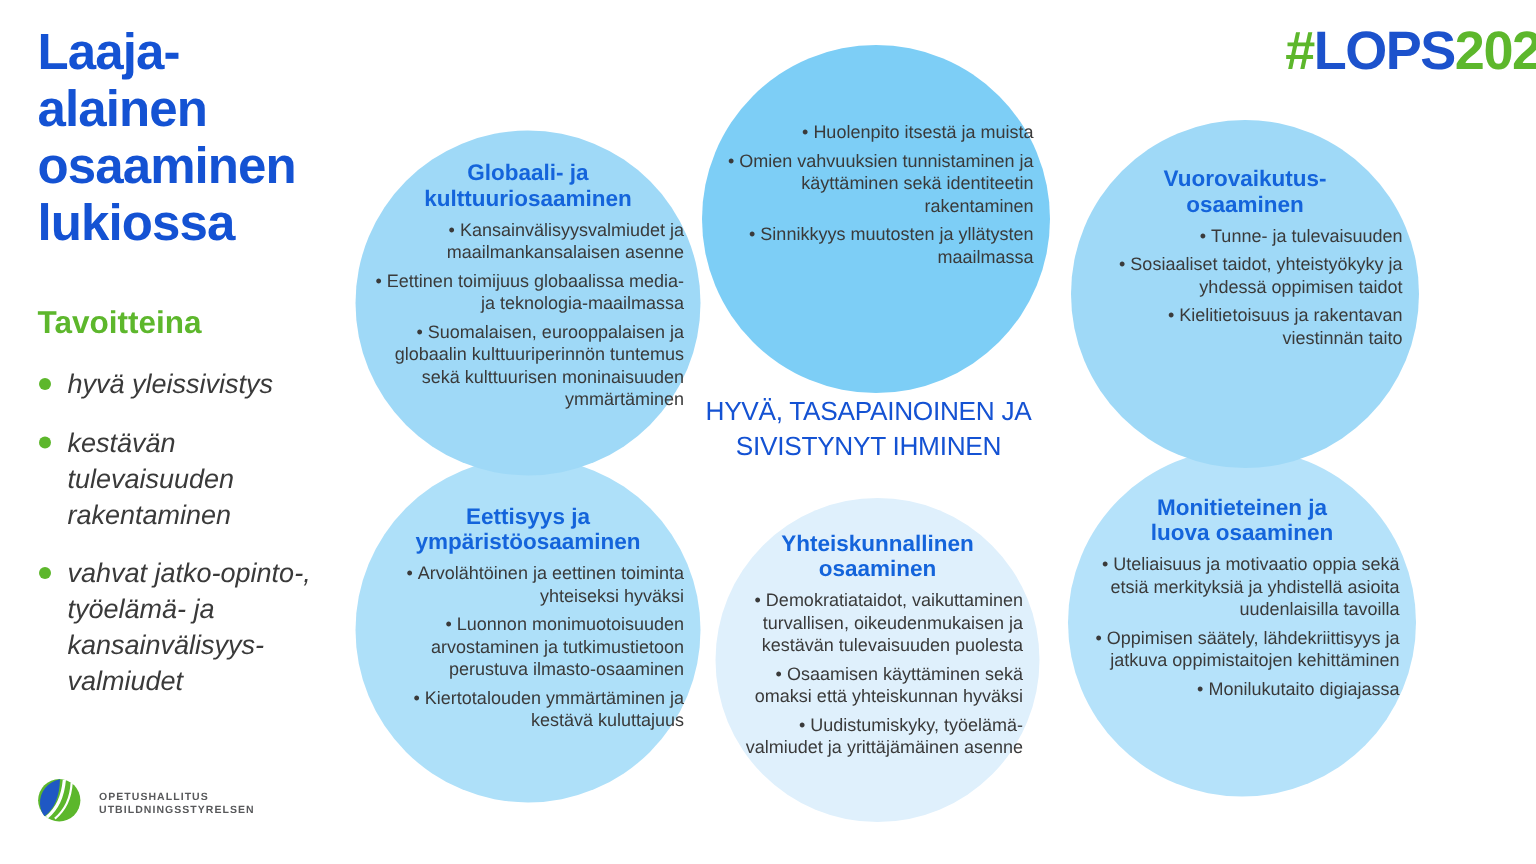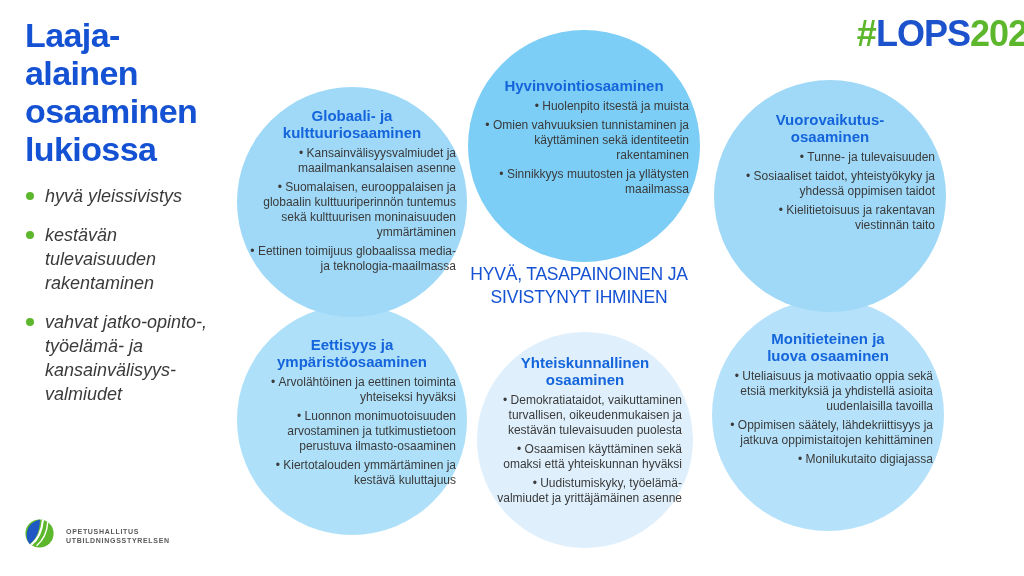--- a/index.html
+++ b/index.html
@@ -73,20 +73,21 @@
 </style>
 </head>
 <body>
 
 <div class="canvas">
 
   <div class="left-col">
     <h1 class="main-title">Laaja-alainen
 osaaminen
 lukiossa</h1>
+    <h2 class="goals-heading">Tavoitteina</h2>
     <ul class="goals-list">
       <li>
         <span class="goal-dot"></span>
         <span>hyvä yleissivistys</span>
       </li>
       <li>
         <span class="goal-dot"></span>
         <span>kestävän tulevaisuuden rakentaminen</span>
       </li>
       <li>
@@ -119,25 +120,24 @@
 luova osaaminen</h3>
     <p>Uteliaisuus ja motivaatio oppia sekä etsiä merkityksiä ja yhdistellä asioita uudenlaisilla tavoilla</p>
     <p>Oppimisen säätely, lähdekriittisyys ja jatkuva oppimistaitojen kehittäminen</p>
     <p>Monilukutaito digiajassa</p>
   </div>
 
   <div class="circle" id="c1">
     <h3>Globaali- ja
 kulttuuriosaaminen</h3>
     <p>Kansainvälisyysvalmiudet ja maailmankansalaisen asenne</p>
+    <p>Eettinen toimijuus globaalissa media- ja teknologia-maailmassa</p>
     <p>Suomalaisen, eurooppalaisen ja globaalin kulttuuriperinnön tuntemus sekä kulttuurisen moninaisuuden ymmärtäminen</p>
-    <p>Eettinen toimijuus globaalissa media- ja teknologia-maailmassa</p>
   </div>
   <div class="circle" id="c2">
-    <h3>Hyvinvointiosaaminen</h3>
     <p>Huolenpito itsestä ja muista</p>
     <p>Omien vahvuuksien tunnistaminen ja käyttäminen sekä identiteetin rakentaminen</p>
     <p>Sinnikkyys muutosten ja yllätysten maailmassa</p>
   </div>
   <div class="circle" id="c3">
     <h3>Vuorovaikutus-
 osaaminen</h3>
     <p>Tunne- ja tulevaisuuden</p>
     <p>Sosiaaliset taidot, yhteistyökyky ja yhdessä oppimisen taidot</p>
     <p>Kielitietoisuus ja rakentavan viestinnän taito</p>

